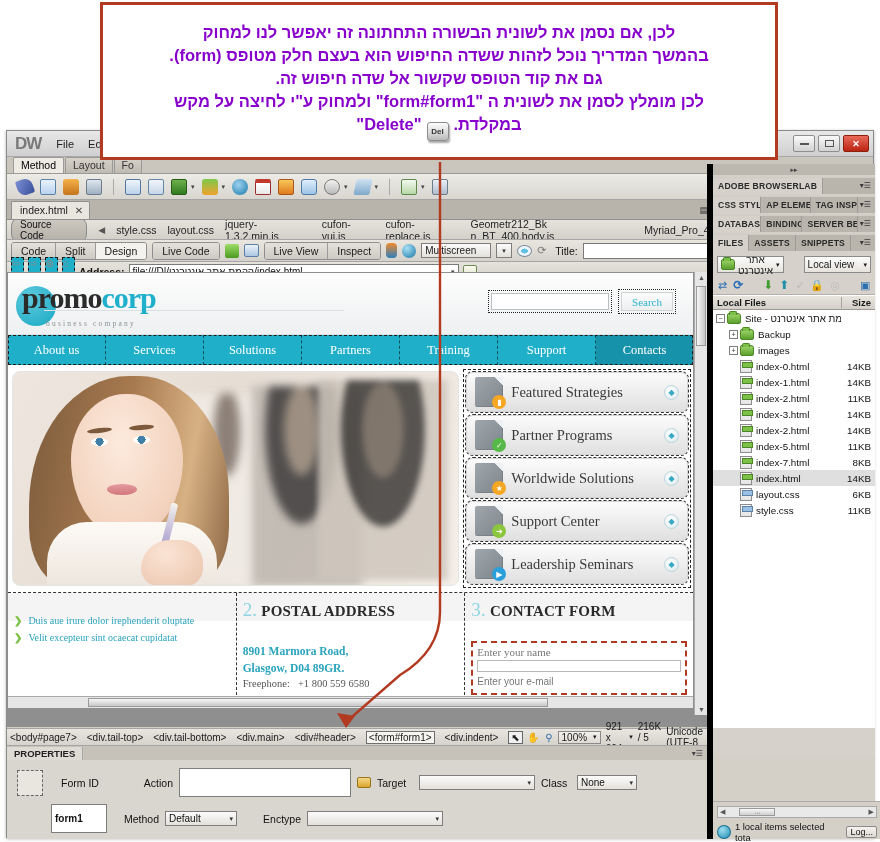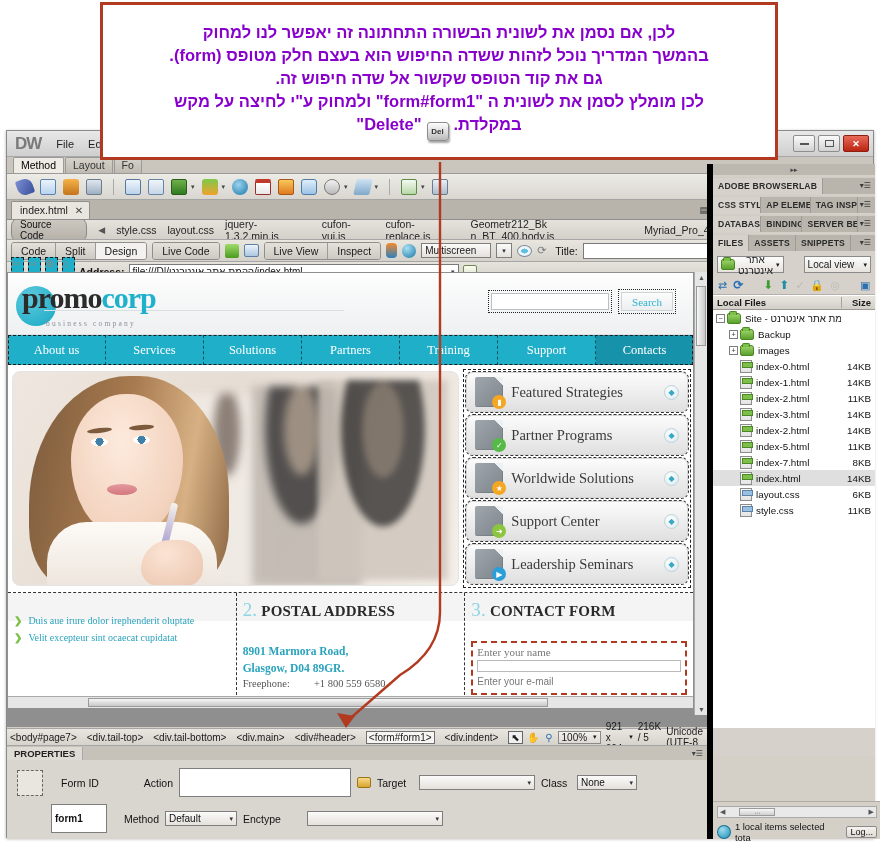--- a/index.html
+++ b/index.html
@@ -290,21 +290,21 @@
   .col:last-child { border-right:none; }
   .col h3 { margin:6px 0 0 0; font-family:"Liberation Serif",serif; font-size:15px;
             font-weight:bold; color:#2a2a2a; letter-spacing:.2px; }
   .col h3 .num { color:#8fd4e2; font-size:19px; font-weight:normal; }
   .col .links { margin-top:22px; }
   .col .links .li { display:flex; gap:6px; align-items:flex-start; margin-bottom:6px; }
   .col .links .li .cv { color:#7ac143; font-weight:bold; font-size:10px; }
   .col .links .li span.tx { color:#2aa3bd; font-family:"Liberation Serif",serif; font-size:10px; }
   .addr { margin-top:22px; font-family:"Liberation Serif",serif; font-weight:bold;
           color:#2aa3bd; font-size:11.5px; line-height:1.45; }
-  .addr .ph { display:flex; gap:24px; color:#555; font-weight:normal; font-size:10.5px; }
+  .addr .ph { display:flex; gap:8px; color:#555; font-weight:normal; font-size:10.5px; }
   .cform { margin-top:20px; border:2px dashed #b03a20; padding:3px 4px 6px 4px; }
   .cform .ph { color:#777; font-family:"Liberation Serif",serif; font-size:11px; }
   .cform input { display:block; width:100%; height:12px; margin-top:2px;
                  border:1px solid #b9b9b9; background:#fff; }
   .cform .row2 { margin-top:4px; color:#777; font-size:10px; }
 
   
   #tagBar {
     position:absolute; left:0; top:597px; width:700px; height:17px;
     background:linear-gradient(#e9e6e0,#d6d3cd); border-top:1px solid #a5a5a5;
@@ -704,21 +704,21 @@
       </div>
       <div class="prow">
         <div class="fld" style="width:56px;margin-left:34px;display:flex;align-items:center;padding-left:3px;font-size:10px;">
             <span>form1</span>
           </div>
         <span class="lbl2" style="width:46px;text-align:right;">Method</span>
         <div class="sel2" style="width:72px;">
             <span>Default</span>
             <span class="cv">▾</span>
           </div>
-        <span class="lbl2" style="width:58px;">Enctype</span>
+        <span class="lbl2" style="width:58px;text-align:right;">Enctype</span>
         <div class="sel2" style="width:136px;">
             <span></span>
             <span class="cv">▾</span>
           </div>
       </div>
     </div>
   </div>
 
   <div id="dock">
     <div class="collapse">▸▸</div>

